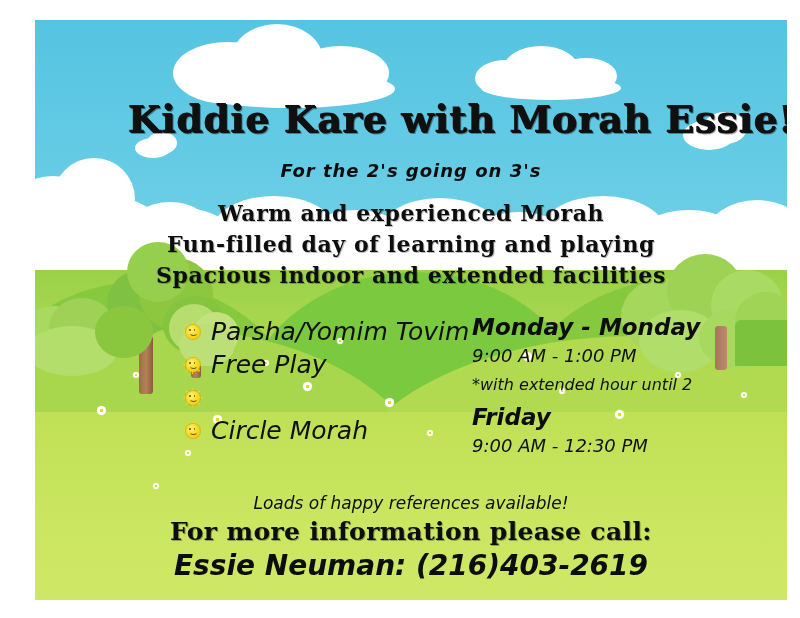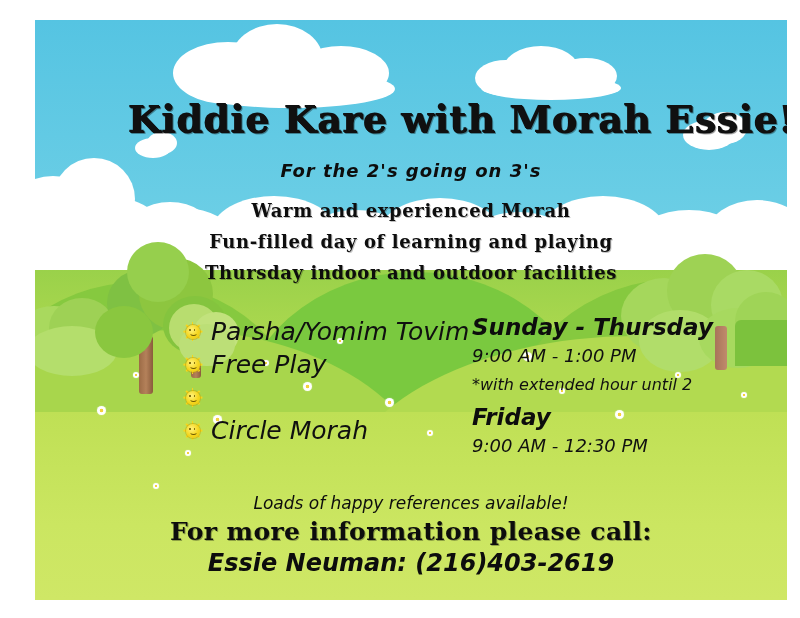--- a/index.html
+++ b/index.html
@@ -118,21 +118,21 @@
     font-size: 18px;
     letter-spacing: 1px;
   }
 
   .feat {
     left: 0;
     width: 752px;
     text-align: center;
     font-family: "DejaVu Serif", serif;
     font-weight: bold;
-    font-size: 18px;
+    font-size: 22px;
     letter-spacing: 0.6px;
     text-shadow: 1px 1px 0 rgba(0,0,0,0.25);
   }
   .feat1 { top: 180px; }
   .feat2 { top: 211px; }
   .feat3 { top: 242px; }
 
   
   .bullets {
     position: absolute;
@@ -253,21 +253,21 @@
     text-shadow: 1px 1px 0 rgba(0,0,0,0.3);
   }
   .contact {
     left: 0;
     top: 529px;
     width: 752px;
     text-align: center;
     font-family: "DejaVu Sans", sans-serif;
     font-style: italic;
     font-weight: bold;
-    font-size: 24px;
+    font-size: 28px;
   }
 </style>
 </head>
 <body>
 
 <div id="flyer">
   <div class="canvas">
 
     <div>
       <div class="cloud" style="left:138px; top:22px; width:110px; height:62px;"></div>
@@ -367,21 +367,21 @@
       <div class="daisy sm" style="left:706px; top:372px;"></div>
       <div class="daisy sm" style="left:228px; top:340px;"></div>
     </div>
 
     <div class="tx title">Kiddie Kare with Morah Essie!</div>
 
     <div class="tx subtitle">For the 2's going on 3's</div>
 
     <div class="tx feat feat1">Warm and experienced Morah</div>
     <div class="tx feat feat2">Fun-filled day of learning and playing</div>
-    <div class="tx feat feat3">Thursday indoor and outdoor facilities</div>
+    <div class="tx feat feat3">Spacious indoor and extended facilities</div>
 
     <div class="bullets">
       <div class="bullet-row">
         <span class="sun">
           <span class="ray"></span>
           <span class="ray" style="transform:rotate(45deg);"></span>
           <span class="ray" style="transform:rotate(90deg);"></span>
           <span class="ray" style="transform:rotate(135deg);"></span>
           <span class="disc"></span>
           <span class="face">
@@ -432,21 +432,21 @@
               <span class="eye l"></span>
               <span class="eye r"></span>
               <span class="smile"></span>
             </span>
         </span>
         <span class="bullet-label">Circle Morah</span>
       </div>
     </div>
 
     <div class="schedule">
-      <div class="sched-head">Sunday - Thursday</div>
+      <div class="sched-head">Monday - Monday</div>
       <div class="sched-line">9:00 AM - 1:00 PM</div>
       <div class="sched-note">*with extended hour until 2</div>
       <div class="sched-head">Friday</div>
       <div class="sched-line">9:00 AM - 12:30 PM</div>
     </div>
 
     <div class="tx refs">Loads of happy references available!</div>
     <div class="tx callline">For more information please call:</div>
     <div class="tx contact">Essie Neuman: (216)403-2619</div>
 

